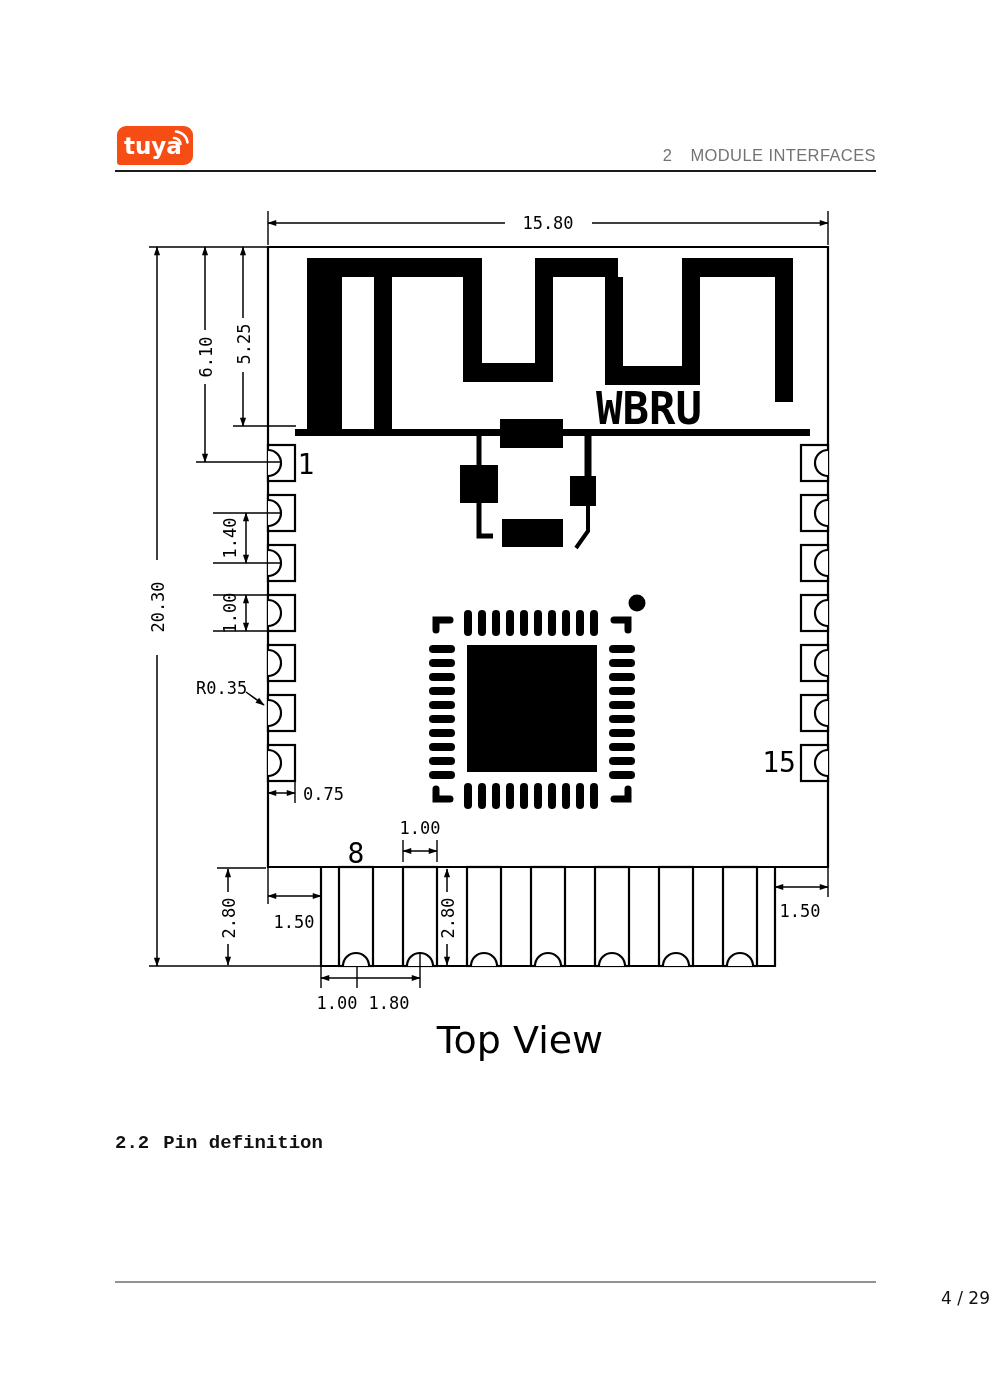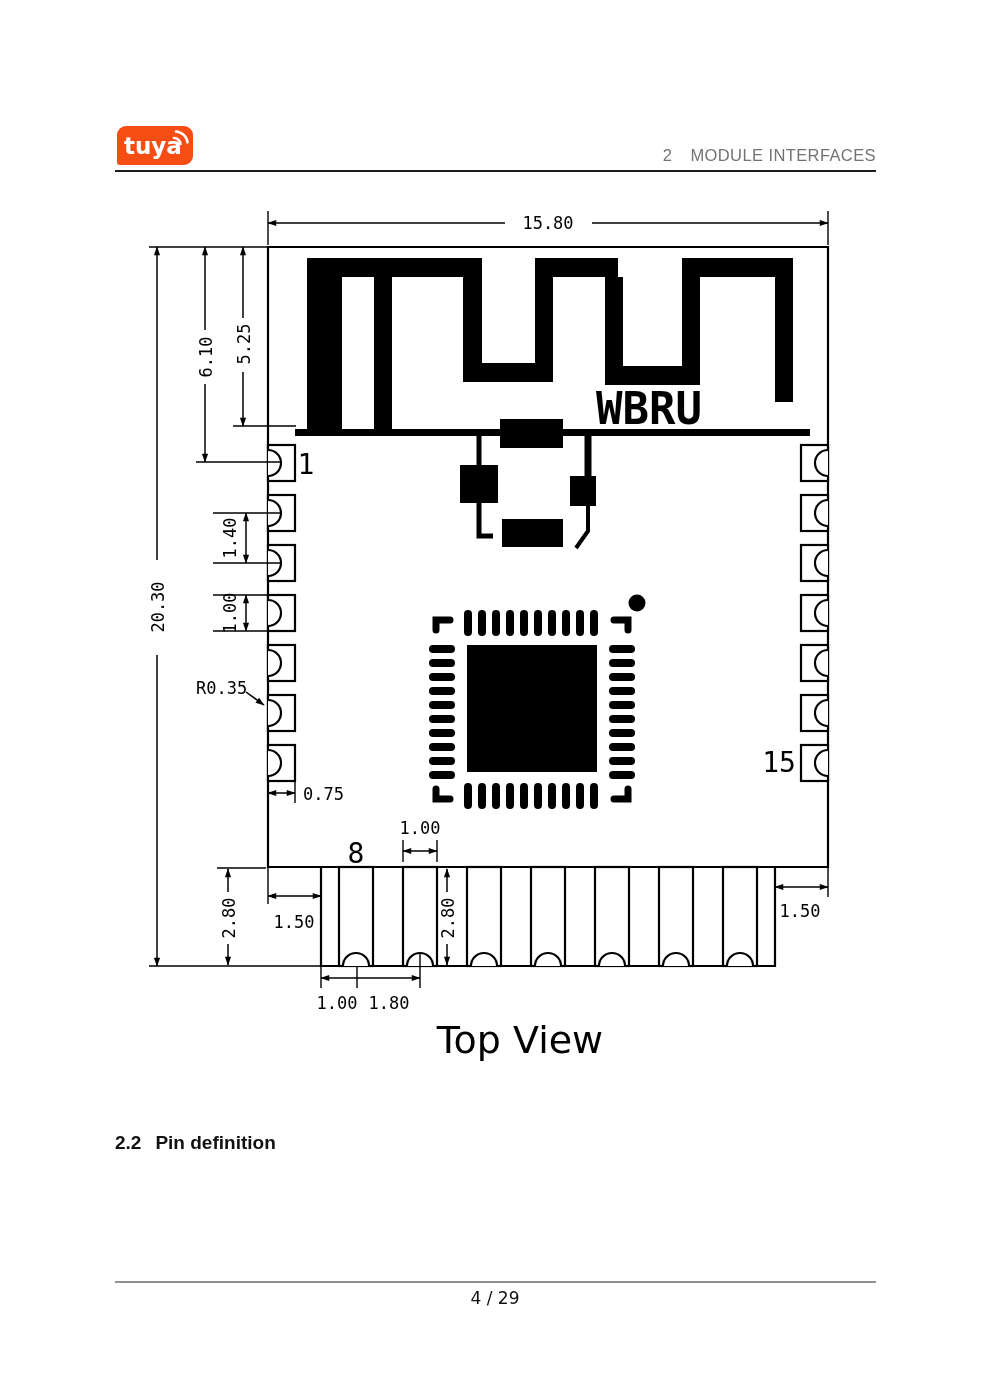--- a/index.html
+++ b/index.html
@@ -19,29 +19,29 @@
   }
   .header-title .num{margin-right:18px;}
   .header-rule{
     position:absolute;left:115px;right:114px;top:170px;height:1.6px;background:#1a1a1a;
   }
   
   .drawing{position:absolute;left:0;top:0;width:990px;height:1400px;}
   
   .section-heading{
     position:absolute;left:115px;top:1132px;
-    font-family:Liberation Sans, sans-serif;font-weight:bold;font-size:19px;color:#111;
+    font-family:Liberation Mono, monospace;font-weight:bold;font-size:19px;color:#111;
   }
   .section-heading .sec-num{margin-right:14px;}
   
   .footer-rule{
     position:absolute;left:115px;right:114px;top:1281px;height:2px;background:#919191;
   }
   .page-number{
-    position:absolute;left:0;width:100%;top:1288px;text-align:center;
+    position:absolute;left:0;width:100%;top:1288px;text-align:right;
     font-family:"DejaVu Sans", sans-serif;font-size:17px;color:#111;
   }
   
   .oline{stroke:#000;stroke-width:2.2;fill:none;}
   .pad{stroke:#000;stroke-width:2.2;fill:#fff;}
   .dim{stroke:#000;stroke-width:1.5;fill:none;}
   .ext{stroke:#000;stroke-width:1.4;fill:none;}
   .blk{fill:#000;stroke:none;}
   .stub{stroke:#000;fill:none;}
   .dimtxt{font-family:"DejaVu Sans Mono", monospace;font-size:17px;fill:#000;}

